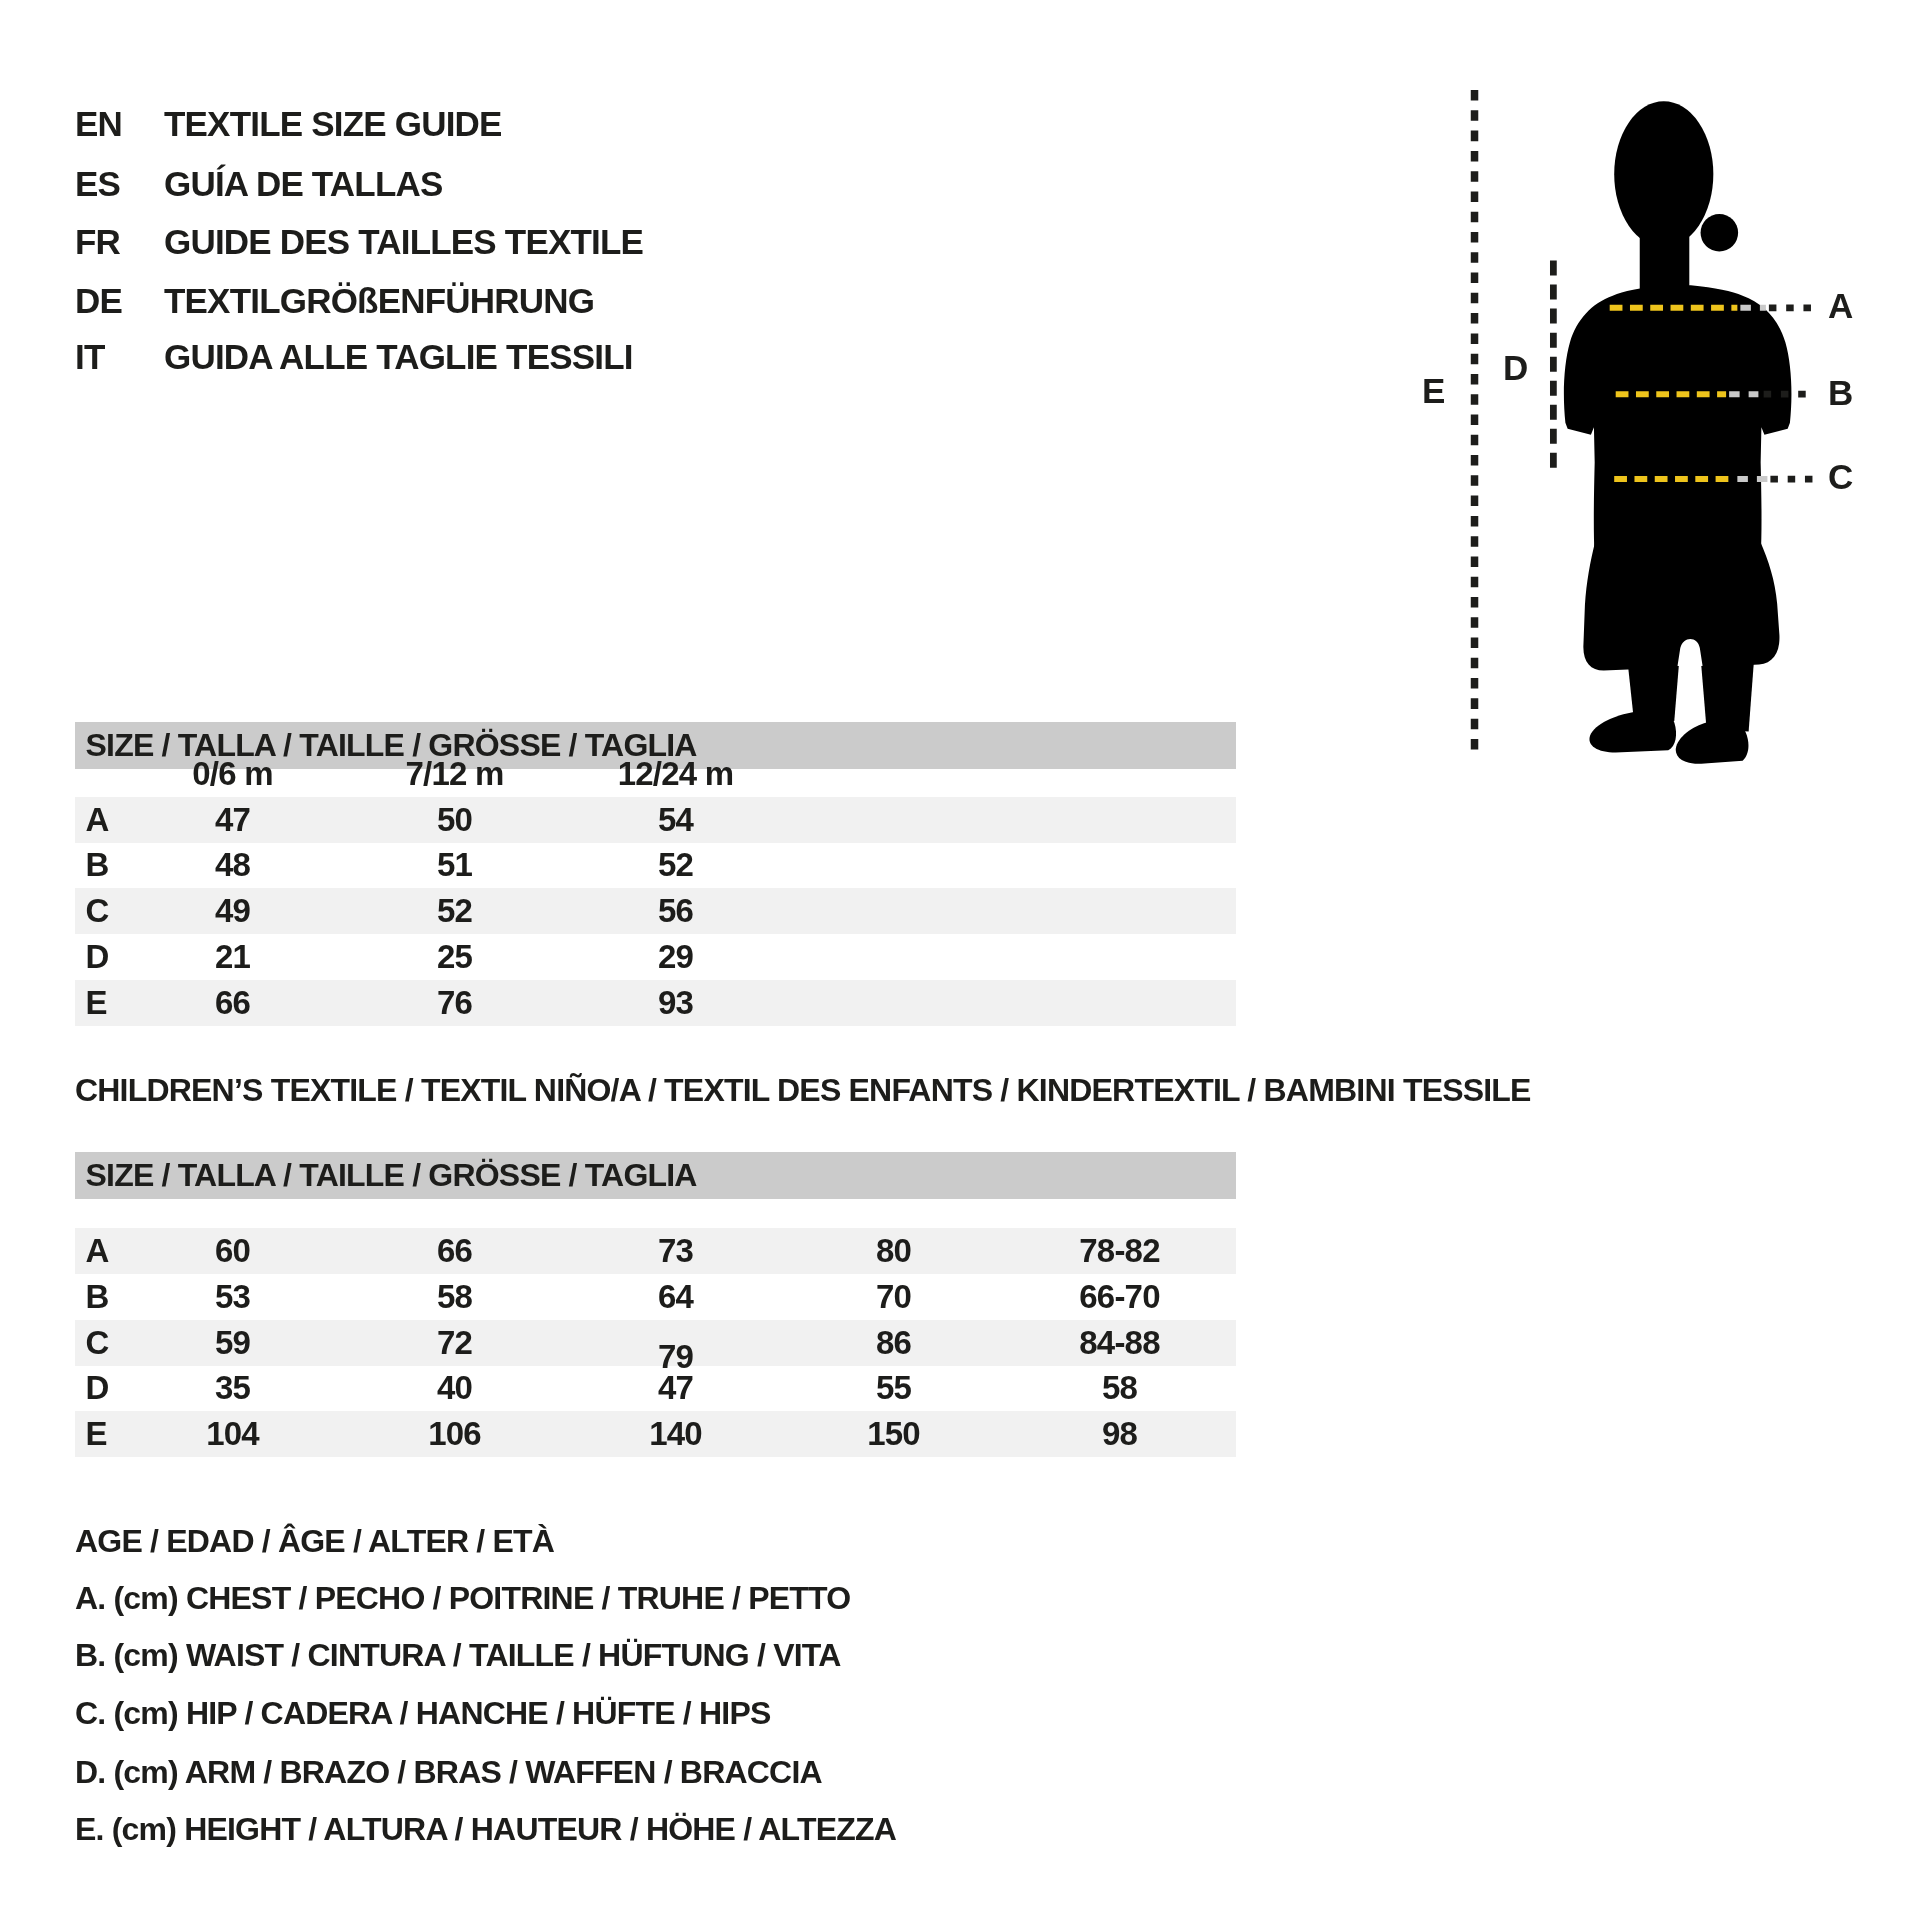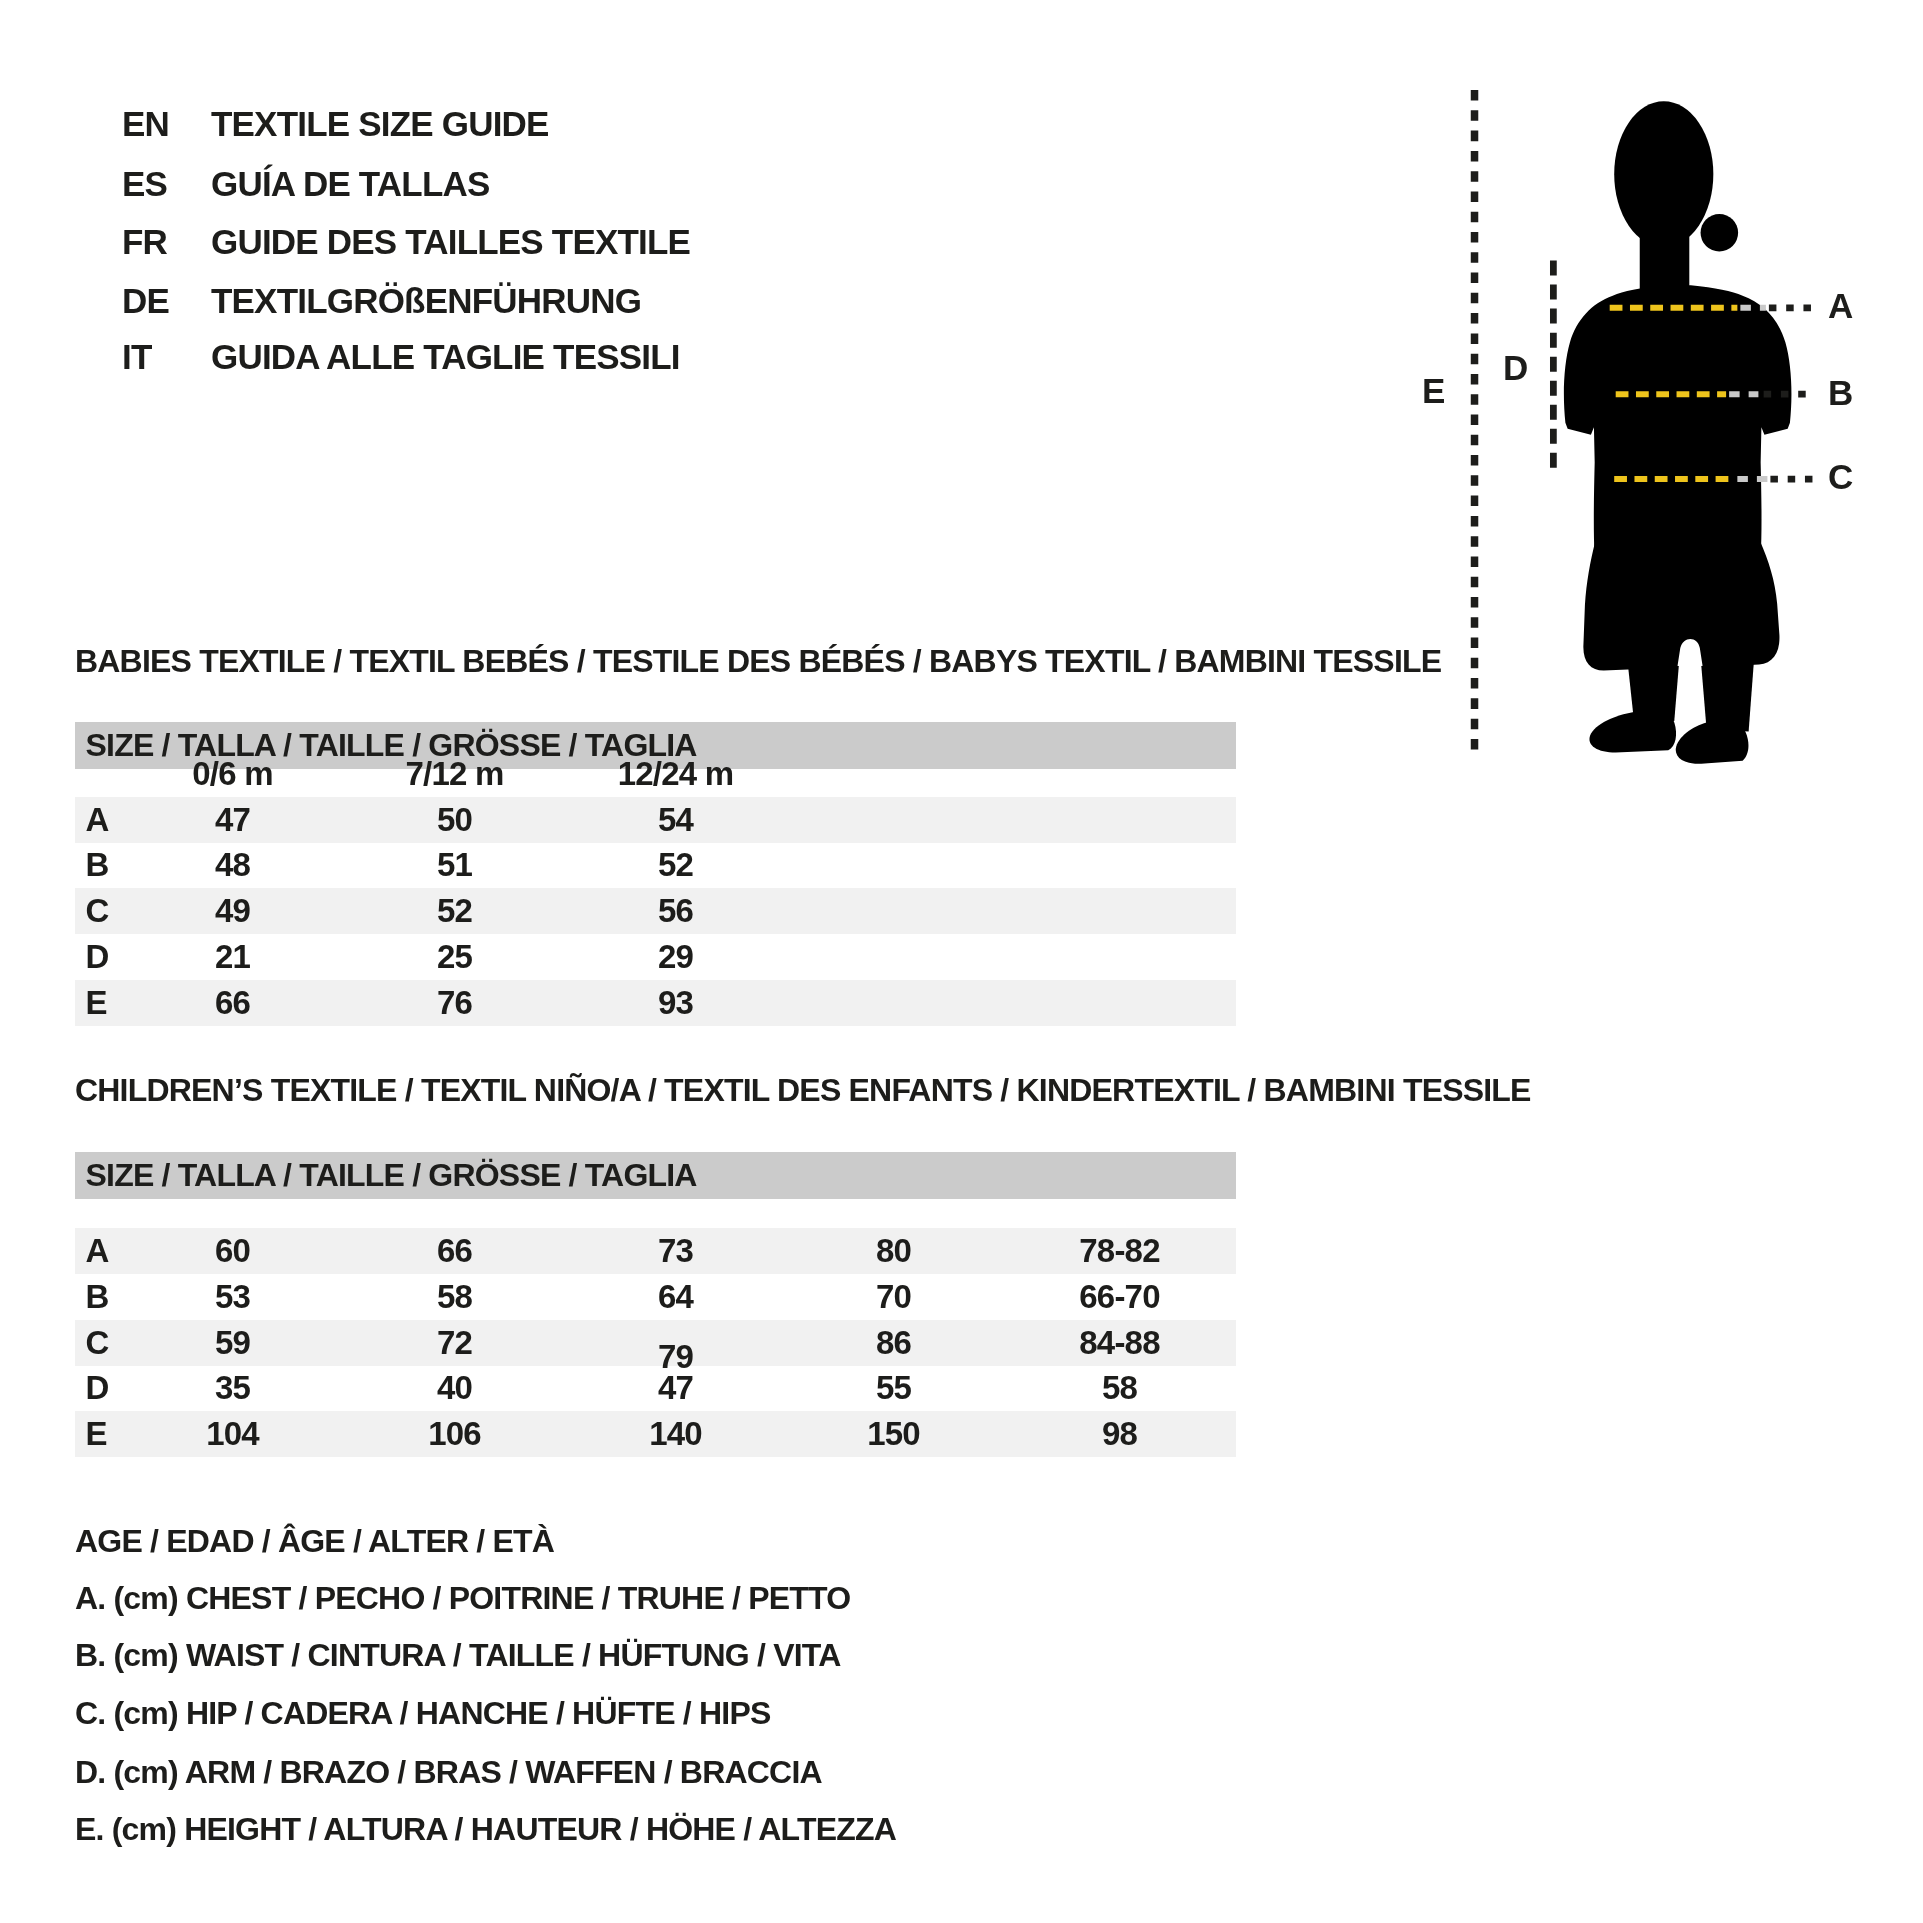--- a/index.html
+++ b/index.html
@@ -5,21 +5,21 @@
   html,body{margin:0;padding:0;background:#fff;}
   #canvas{
     position:relative;width:1924px;height:1924px;background:var(--page-bg,#fff);
     font-family:"Liberation Sans", sans-serif;color:var(--text-col,#1d1d1b);
     overflow:hidden;
   }
   .abs{position:absolute;}
   
   .lang-row{position:absolute;left:75px;height:44px;line-height:44px;
     font-size:35px;font-weight:700;letter-spacing:-0.8px;white-space:nowrap;}
-  .lang-code{display:inline-block;width:89px;margin-left:47px;}
+  .lang-code{display:inline-block;width:89px;}
   
   .section-title{position:absolute;left:75px;font-size:32px;font-weight:700;
     letter-spacing:-0.8px;white-space:nowrap;}
   
   .size-bar{position:absolute;left:75px;width:1161px;background:var(--bar-bg,#cbcbcb);margin-top:17px;}
   .size-bar span{display:block;padding-left:10.5px;font-size:32px;font-weight:700;letter-spacing:-0.8px;}
   .col-header,.t-row{position:absolute;left:75px;width:1161px;}
   .t-row.alt{background:var(--row-alt,#f1f1f1);}
   .row-label{position:absolute;left:10.5px;top:0;font-size:33px;font-weight:700;}
   .cell{position:absolute;top:0;width:195px;text-align:center;font-size:33px;font-weight:700;letter-spacing:-0.8px;}
@@ -89,21 +89,20 @@
     <line x1="482" y1="578" x2="522" y2="578" stroke="var(--tape-fade,#c9c9c9)" stroke-width="8" stroke-dasharray="14 12"></line>
     <line x1="526" y1="578" x2="582" y2="578" stroke="var(--line-black,#1d1d1b)" stroke-width="9" stroke-dasharray="10 13"></line>
   </svg>
 
   <span class="measure-label" style="left:1828px;top:286px;">A</span>
   <span class="measure-label" style="left:1828px;top:373px;">B</span>
   <span class="measure-label" style="left:1828px;top:457px;">C</span>
   <span class="measure-label" style="left:1503px;top:348px;">D</span>
   <span class="measure-label" style="left:1422px;top:371px;">E</span>
 
-  <div class="section-title" style="top:643px;">BABIES TEXTILE / TEXTIL BEBÉS / TESTILE DES BÉBÉS / BABYS TEXTIL / BAMBINI TESSILE</div>
   <div class="size-bar" style="top:705px;height:47px;">
     <span style="line-height:47px;">SIZE / TALLA / TAILLE / GRÖSSE / TAGLIA</span>
   </div>
   <div id="babies-colheader" class="col-header" style="top:751px;height:45px;">
       <span class="cell" style="left: 60px; line-height: 45px;">0/6 m</span>
       <span class="cell" style="left: 282px; line-height: 45px;">7/12 m</span>
       <span class="cell" style="left: 503px; line-height: 45px;">12/24 m</span>
     </div>
   <div id="babies-rows">
       <div class="t-row alt" style="top: 797px; height: 46px;">

